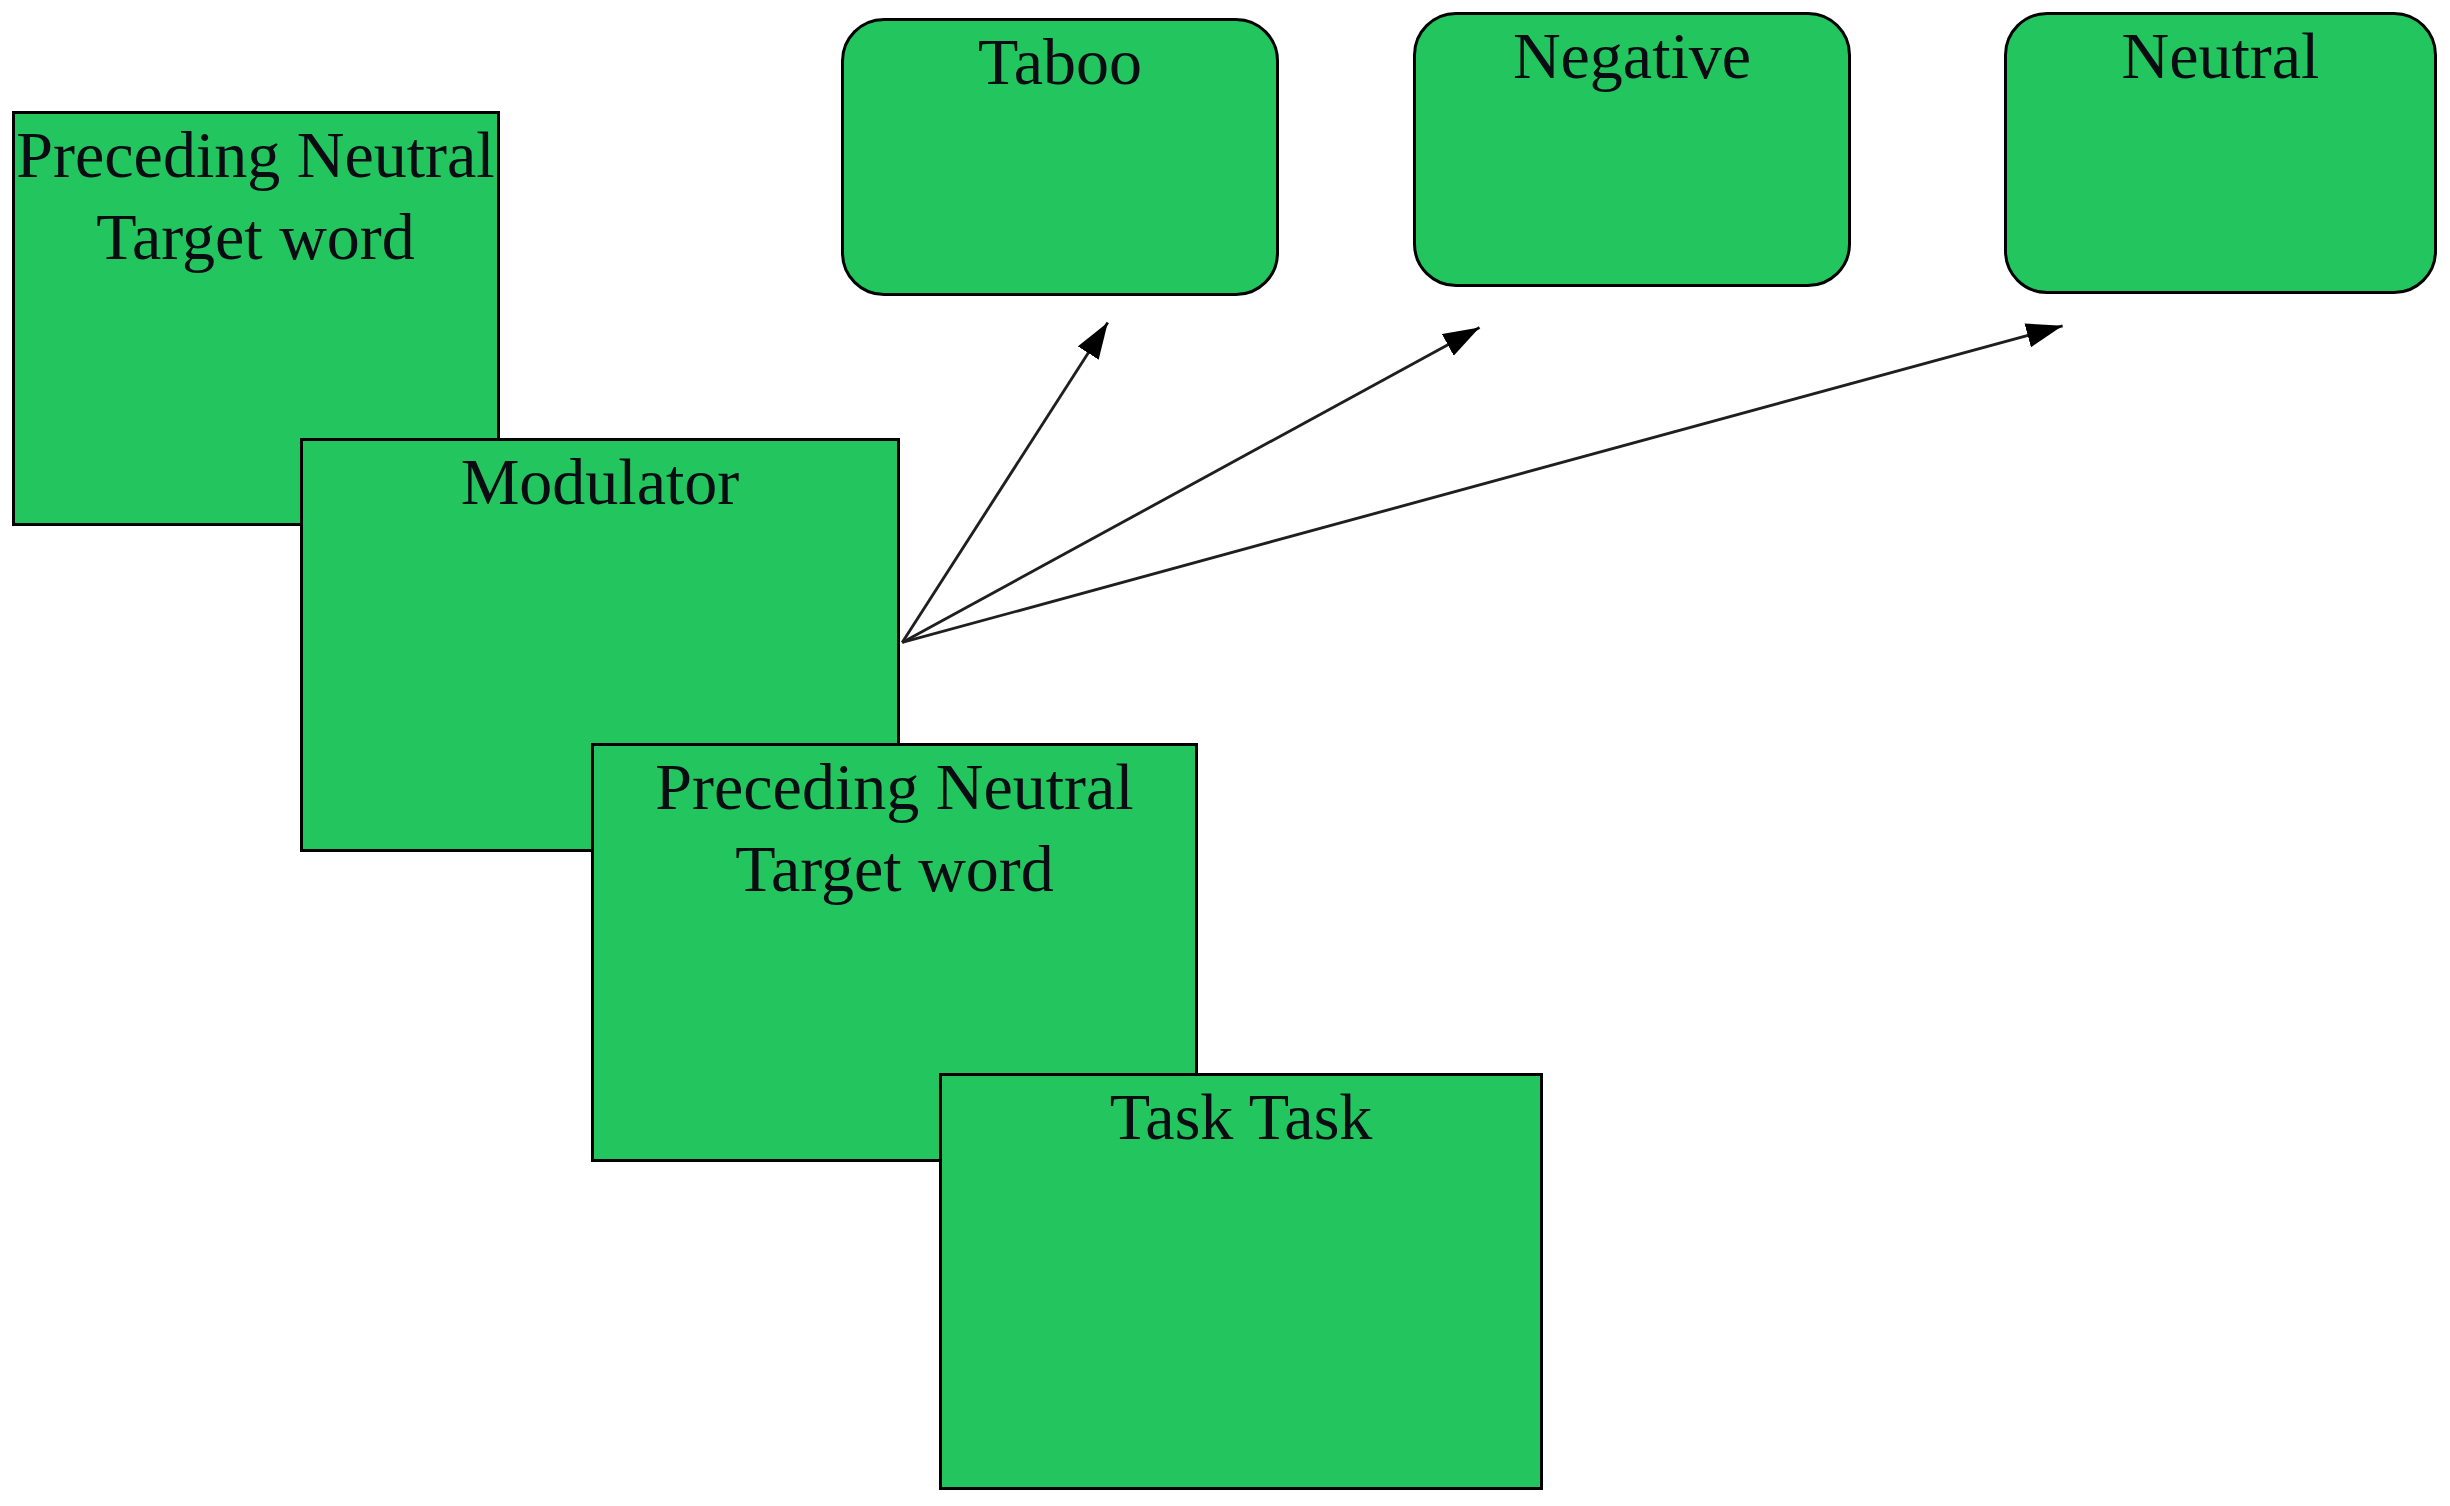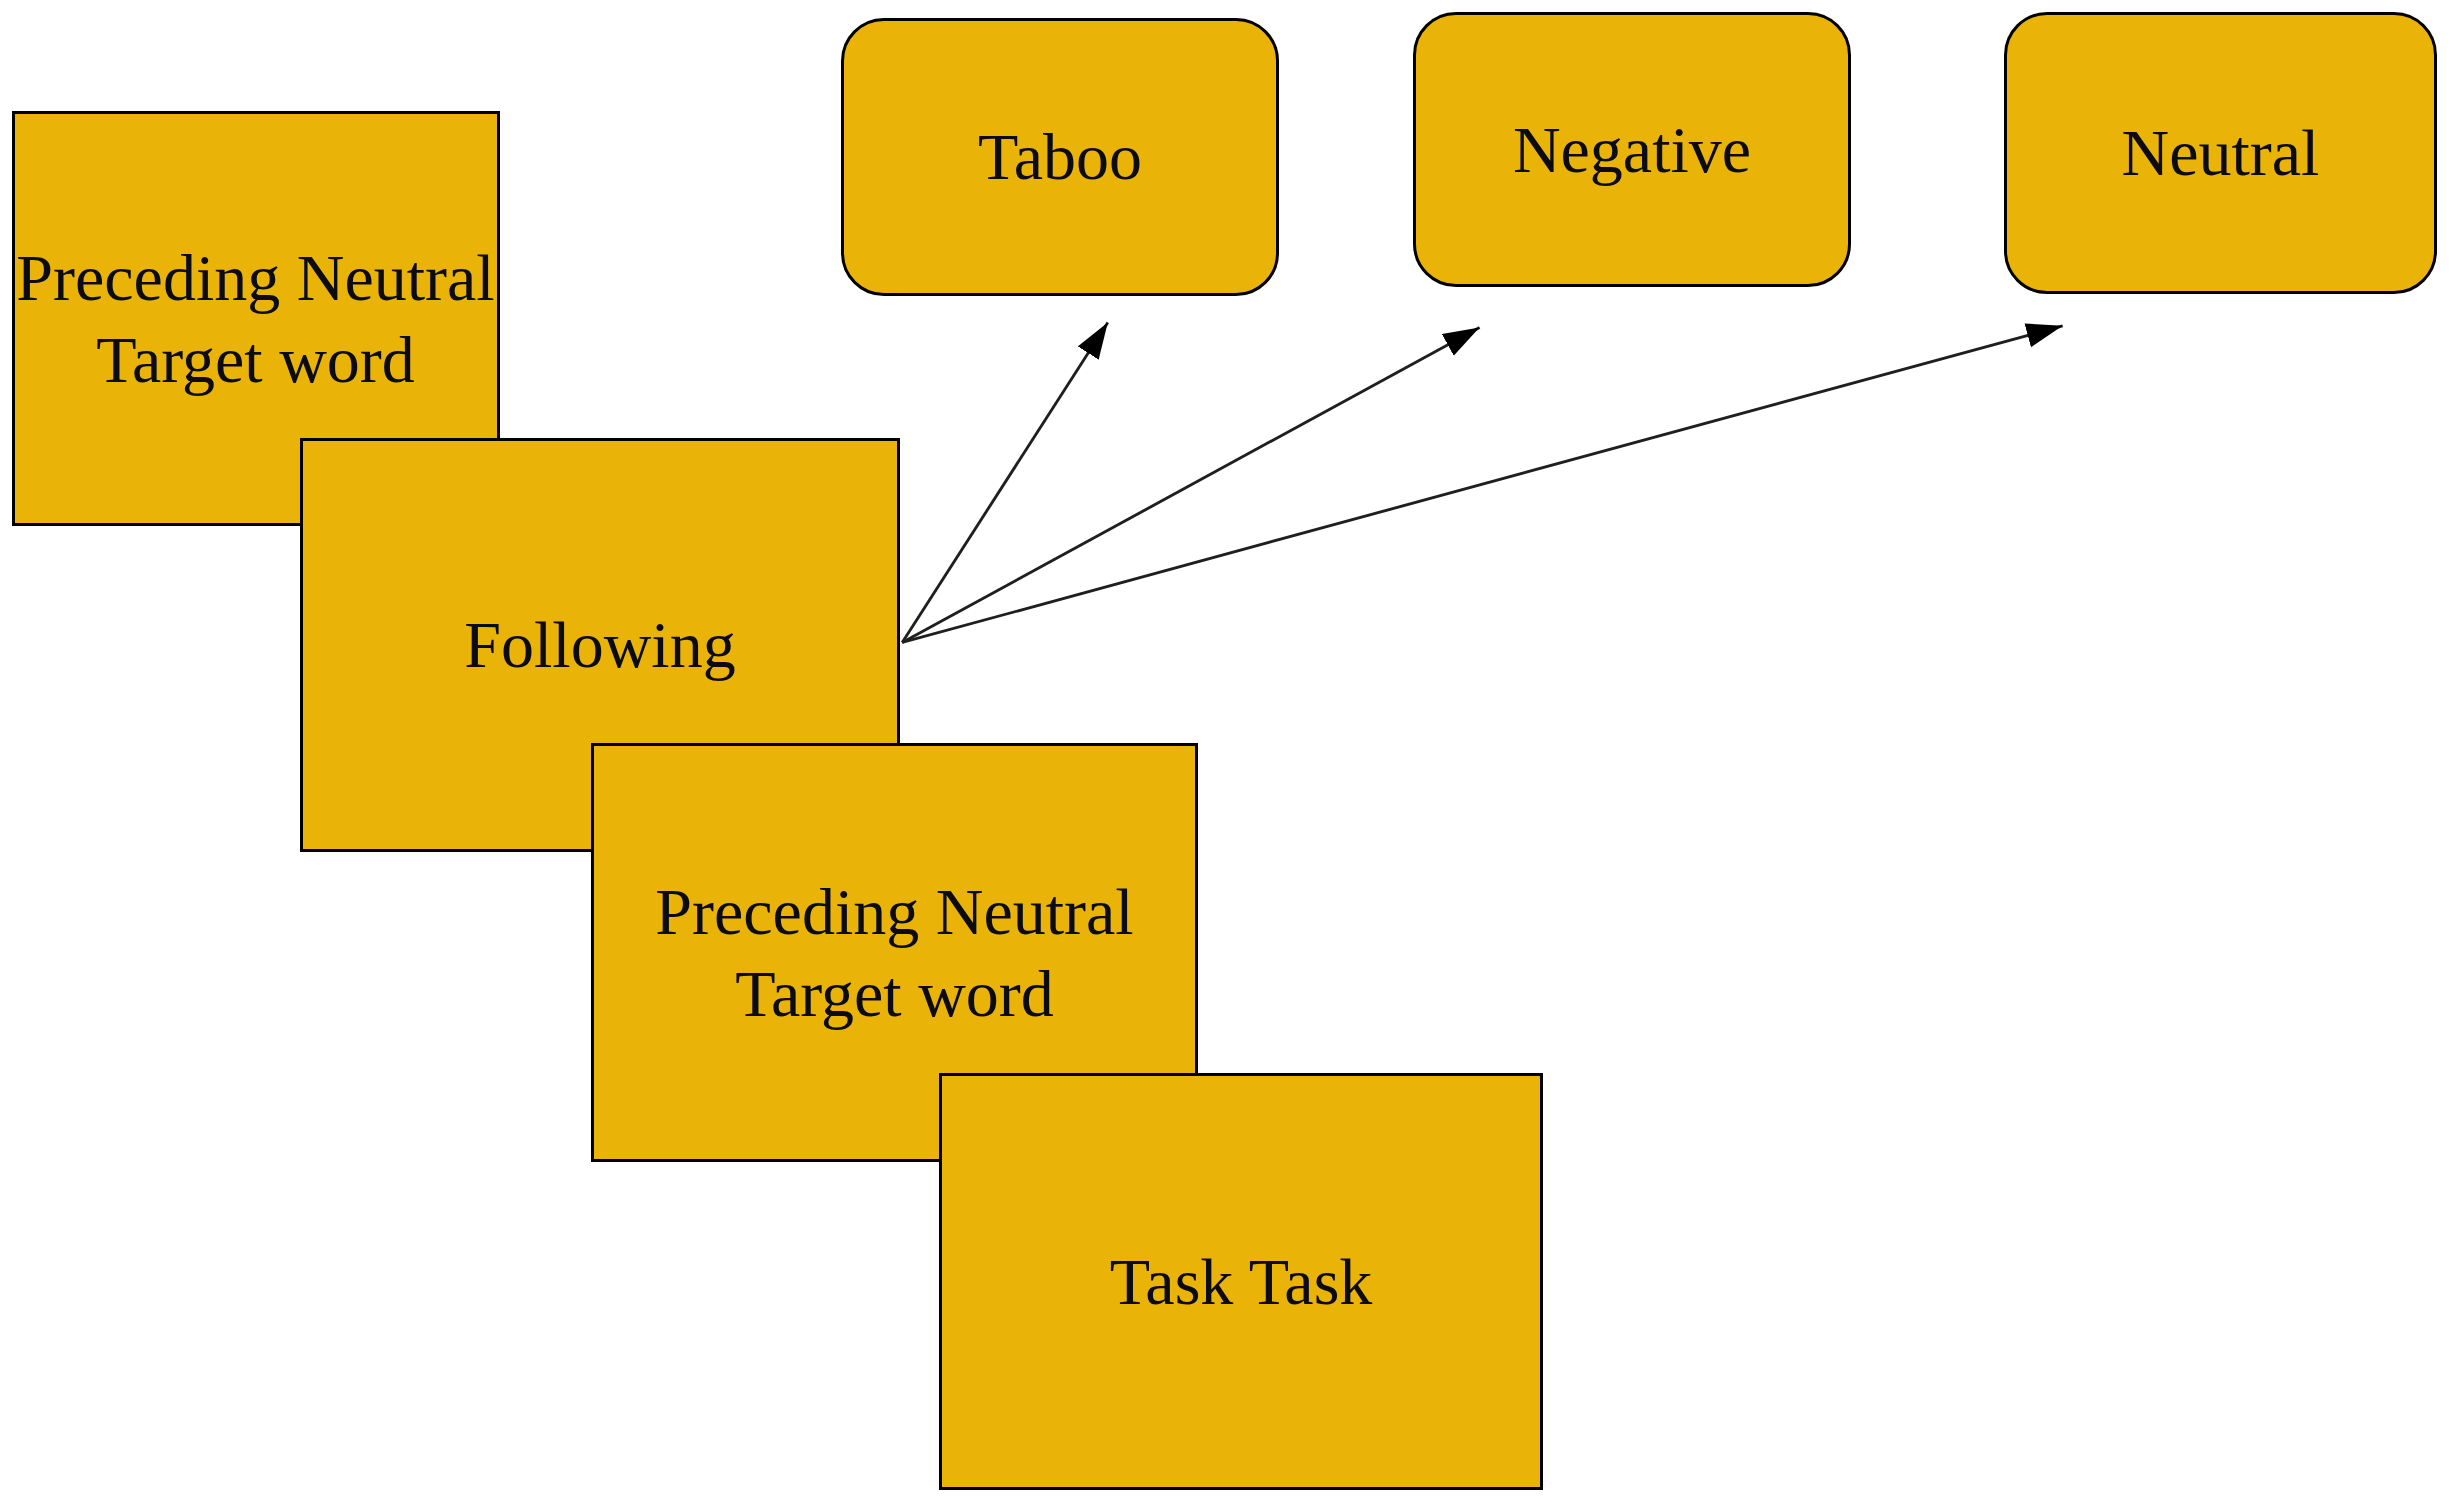--- a/index.html
+++ b/index.html
@@ -10,27 +10,27 @@
   .canvas {
     position: relative;
     width: 2450px;
     height: 1507px;
     background: #ffffff;
     font-family: "Liberation Serif", "DejaVu Serif", serif;
     overflow: hidden;
   }
   .box {
     position: absolute;
-    background: #eab308;
+    background: #22c55e;
     border: 3.3px solid #000000;
     box-sizing: border-box;
     display: flex;
     flex-direction: column;
     align-items: center;
-    justify-content: center;
+    justify-content: flex-start;
     text-align: center;
     color: #0b0b14;
     font-size: 66px;
     line-height: 82px;
     white-space: nowrap;
   }
   .rounded {
     border-radius: 43px;
   }
   
@@ -65,21 +65,21 @@
     <line x1="1097" y1="781" x2="1799" y2="398" stroke="#1f1f1f" stroke-width="3.5" marker-end="url(#arrowhead)"></line>
     <line x1="1097" y1="781" x2="2508" y2="396" stroke="#1f1f1f" stroke-width="3.5" marker-end="url(#arrowhead)"></line>
   </svg>
 
   <div class="box box-preceding">
     <div>Preceding Neutral</div>
     <div>Target word</div>
   </div>
 
   <div class="box box-modulator">
-    <div>Following</div>
+    <div>Modulator</div>
   </div>
 
   <div class="box box-following">
     <div>Preceding Neutral</div>
     <div>Target word</div>
   </div>
 
   <div class="box box-arrowtask">
     <div>Task Task</div>
   </div>

